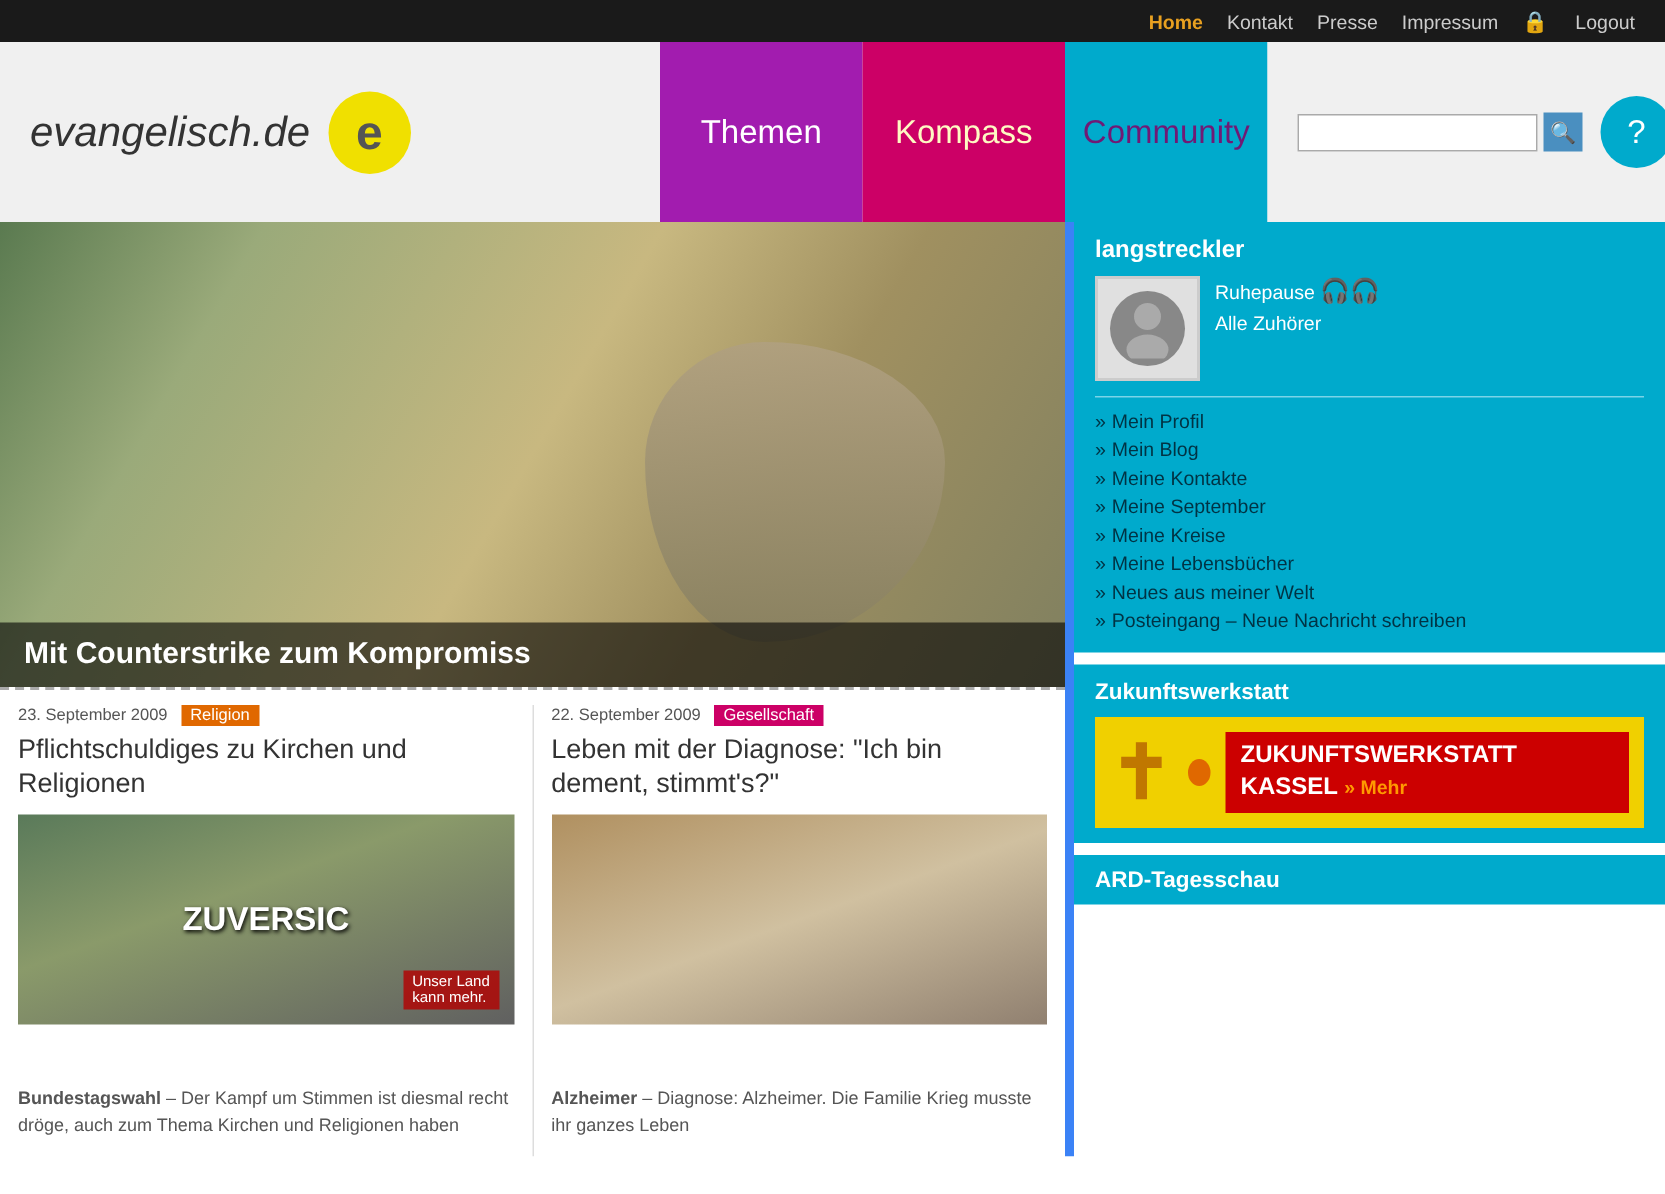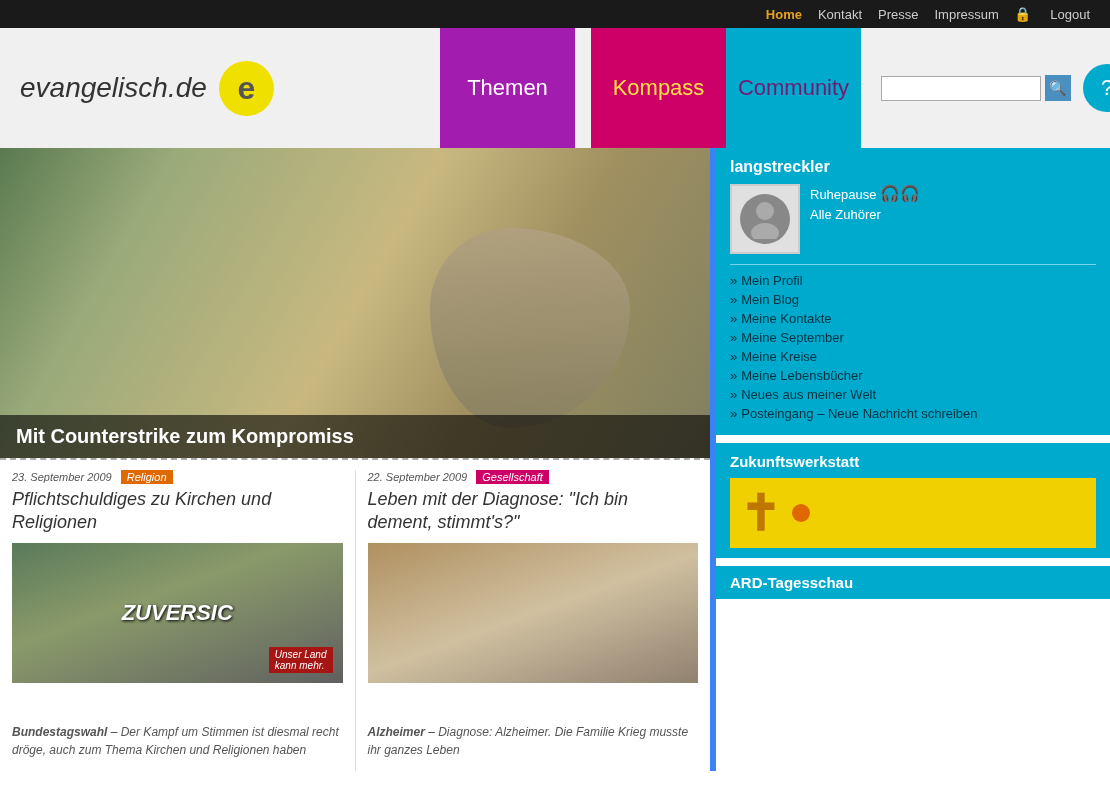--- a/index.html
+++ b/index.html
@@ -62,24 +62,23 @@
       color: white;
       font-size: 22px;
       cursor: pointer;
     }
     #nav-kompass {
       background: #cc0066;
       display: flex;
       align-items: center;
       justify-content: center;
       flex: 0 0 135px;
-      color: #fde047;
+      color: #fef9c3;
       font-size: 22px;
       cursor: pointer;
-      margin-left: 16px;
     }
     #nav-community {
       background: #00aacc;
       display: flex;
       align-items: center;
       justify-content: center;
       flex: 0 0 135px;
       color: #701a75;
       font-size: 22px;
       cursor: pointer;
@@ -156,21 +155,20 @@
       font-weight: bold;
       padding: 10px 16px;
     }
 
     
     #articles {
       display: flex;
       gap: 0;
       border-top: 2px dashed #aaa;
       padding-top: 10px;
-      font-style: italic;
     }
     .article {
       flex: 1;
       padding: 0 12px 12px 12px;
       border-right: 1px solid #ddd;
     }
     .article:last-child { border-right: none; }
     .article-date {
       font-size: 11px;
       color: #555;
@@ -537,20 +535,26 @@
           <span>Posteingang – Neue Nachricht schreiben</span>
         </div>
       </div>
     </div>
 
     <div id="zukunft-box">
       <div id="zukunft-title">Zukunftswerkstatt</div>
       <div id="zukunft-banner">
         <div id="zukunft-cross">✝</div>
         <div id="zukunft-dot"></div>
+        <div style="display:flex;flex-direction:column;gap:4px;">
+          <div id="zukunft-text">
+            <span>ZUKUNFTSWERKSTATT KASSEL</span>
+            <span id="zukunft-mehr">» Mehr</span>
+          </div>
+        </div>
       </div>
     </div>
 
     <div id="ard-box">
       <div id="ard-title">ARD-Tagesschau</div>
     </div>
 
   </div>
 </div>
 

